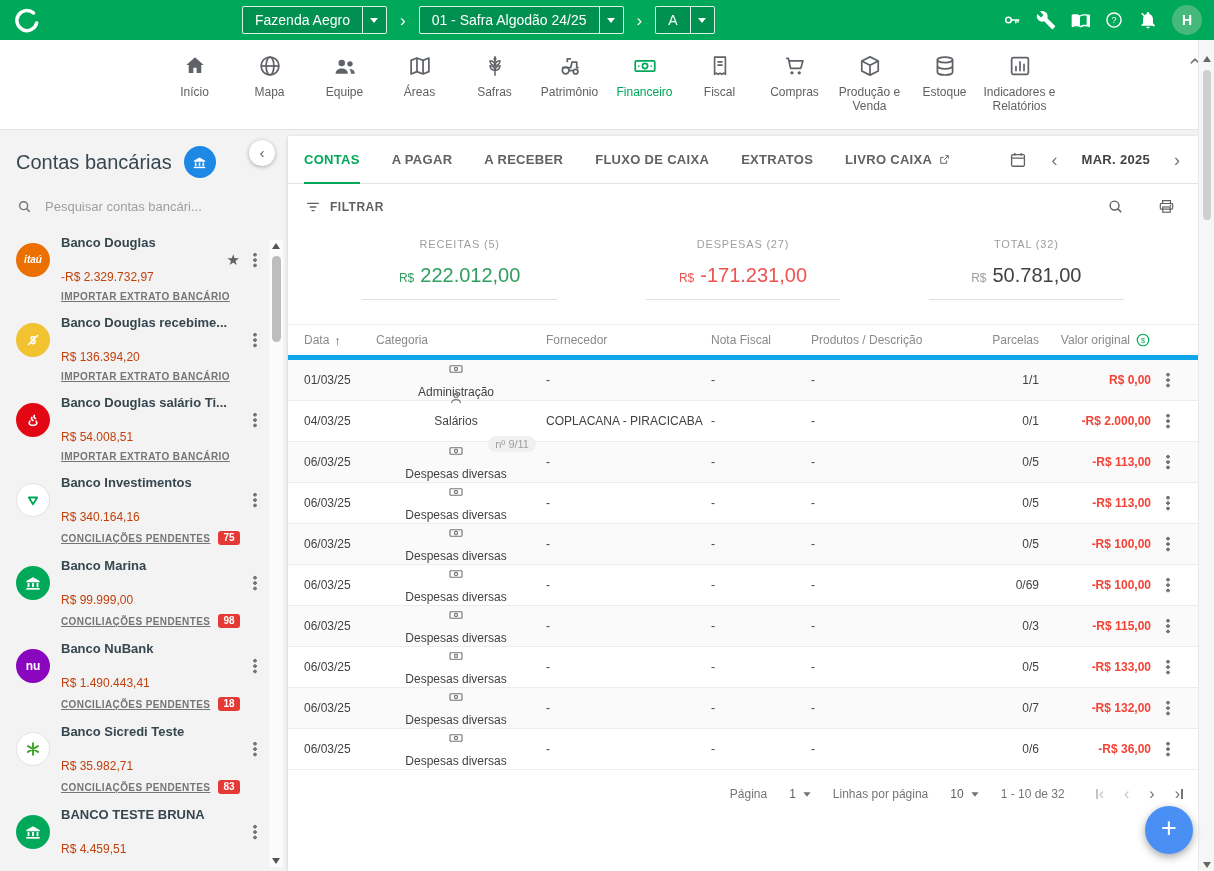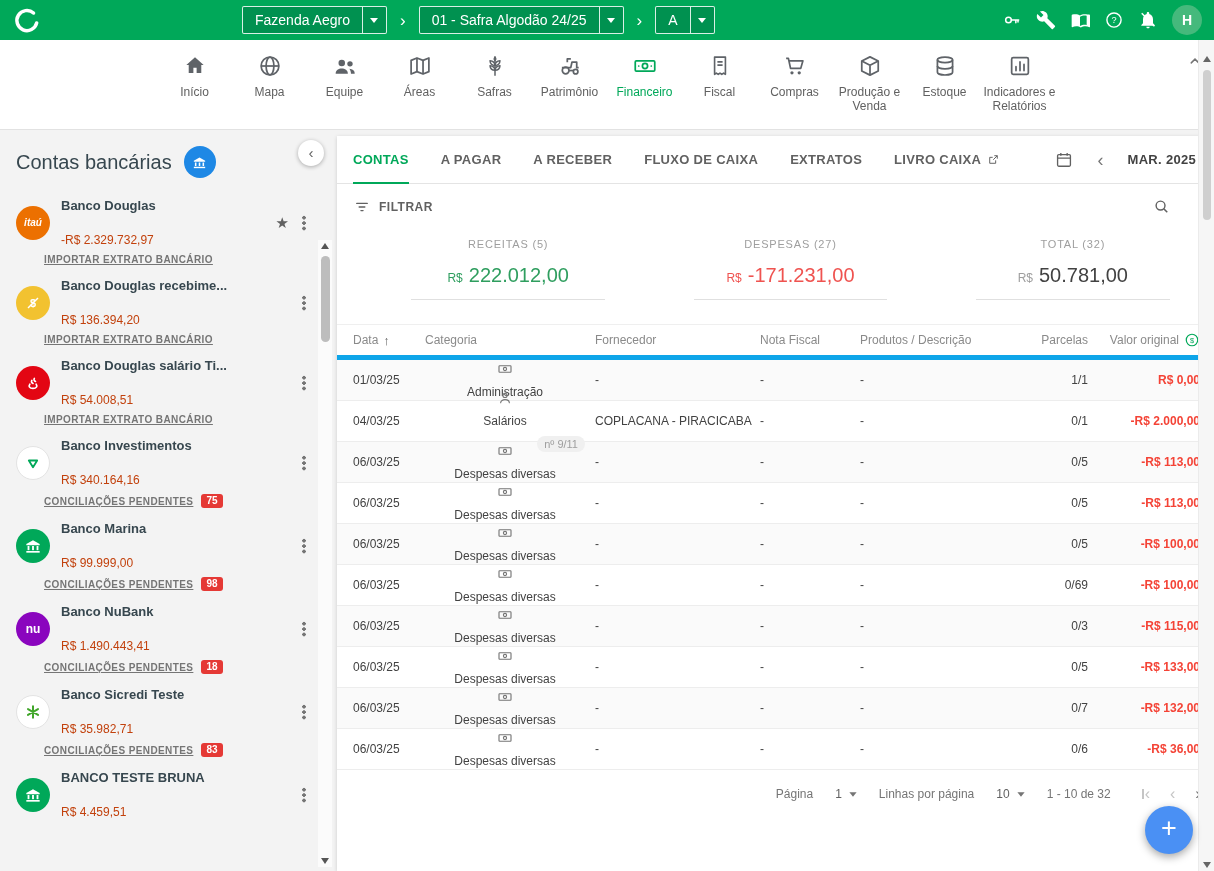--- a/index.html
+++ b/index.html
@@ -31,21 +31,21 @@
   .nav-label{display:block;font-size:12px;line-height:1.2;margin-top:6px;color:#616161;}
   .nav-item.active{color:#00a859;}
   .nav-item.active .nav-label{color:#00a859;}
   .nav-collapse{position:absolute;right:10px;top:12px;color:#757575;width:18px;height:18px;cursor:pointer;}
   .nav-collapse svg{width:18px;height:18px;}
 
   
   .content{display:flex;height:741px;position:relative;}
 
   
-  .sidebar{width:336px;flex:none;position:relative;}
+  .sidebar{width:287px;flex:none;position:relative;}
   .sb-head{display:flex;align-items:center;padding:16px 16px 0;gap:12px;}
   .sb-title{font-size:20px;font-weight:400;color:#37474f;white-space:nowrap;}
   .sb-title-icon{width:32px;height:32px;border-radius:50%;background:#1e88e5;display:flex;align-items:center;justify-content:center;flex:none;cursor:pointer;}
   .sb-title-icon svg{width:17px;height:17px;}
   .sb-collapse{position:absolute;top:10px;right:12px;width:26px;height:26px;border-radius:50%;background:#fff;box-shadow:0 1px 4px rgba(0,0,0,.3);color:#616161;font-size:15px;line-height:24px;text-align:center;z-index:6;}
   .sb-search{display:flex;align-items:center;gap:12px;margin:20px 16px 0;color:#757575;}
   .sb-search svg{width:17px;height:17px;flex:none;}
   .sb-search input{border:none;background:transparent;outline:none;font-size:13px;width:190px;color:#424242;}
   .sb-search input::placeholder{color:#9e9e9e;}
   .sb-list{margin-top:20px;padding:0 30px 0 16px;}
@@ -60,21 +60,21 @@
   .logo-invest{background:#fff;border:1px solid #e3e3e3;}
   .logo-bank-green{background:#00a859;}
   .logo-nubank{background:#8a05be;}
   .logo-nubank span{color:#fff;font-size:12px;font-weight:700;}
   .logo-sicredi{background:#fff;border:1px solid #e3e3e3;}
   .acct-info{min-width:0;flex:1;}
   .acct-name{font-size:13px;font-weight:700;color:#37474f;white-space:nowrap;overflow:hidden;}
   .acct-balance{font-size:12px;color:#c2410c;margin-top:20px;white-space:nowrap;}
   .acct-star{color:#616161;font-size:15px;margin-right:2px;cursor:pointer;}
   .kebab{width:4px;height:16px;flex:none;background-image:radial-gradient(circle,#757575 1.6px,transparent 1.8px);background-size:4px 5.4px;background-repeat:repeat-y;cursor:pointer;}
-  .acct-action{margin:7px 0 0 28px;display:flex;align-items:center;text-align:right;}
+  .acct-action{margin:7px 0 0 45px;display:flex;align-items:center;text-align:right;}
   .acct-link{font-size:10px;letter-spacing:.4px;color:#757575;text-decoration:underline;font-weight:700;cursor:pointer;white-space:nowrap;}
   .acct-badge{margin-left:8px;background:#e53935;color:#fff;font-size:10px;font-weight:700;padding:2px 5px;border-radius:3px;line-height:1;}
   .sb-scrollbar{position:absolute;right:4px;top:110px;bottom:4px;width:14px;display:flex;flex-direction:column;align-items:center;background:#fbfbfb;cursor:pointer;}
   .sb-scrollbar .thumb{width:9px;height:86px;border-radius:5px;background:#bdbdbd;margin-top:7px;}
   .tri-up{width:0;height:0;border-left:4px solid transparent;border-right:4px solid transparent;border-bottom:6px solid #555;margin-top:3px;}
   .tri-down{width:0;height:0;border-left:4px solid transparent;border-right:4px solid transparent;border-top:6px solid #555;margin:auto 0 3px;}
 
   
   .panel{flex:1;margin:6px 16px 0 1px;background:#fff;box-shadow:0 1px 4px rgba(0,0,0,.16);display:flex;flex-direction:column;}
   .tabs-row{display:flex;align-items:stretch;height:48px;padding:0 18px 0 16px;border-bottom:1px solid #e4e4e4;}
@@ -341,20 +341,27 @@
         <svg viewBox="0 0 24 24" fill="#fff">
             <path d="M4 9.5L12 5l8 4.5V11H4z"></path>
             <rect x="5.5" y="12" width="2.2" height="5"></rect>
             <rect x="10.9" y="12" width="2.2" height="5"></rect>
             <rect x="16.3" y="12" width="2.2" height="5"></rect>
             <rect x="4" y="18" width="16" height="2"></rect>
           </svg>
       </span>
     </div>
     <button class="sb-collapse">‹</button>
+    <div class="sb-search">
+      <svg viewBox="0 0 24 24" fill="none" stroke="currentColor" stroke-width="2">
+          <circle cx="10.8" cy="10.8" r="5.6"></circle>
+          <path d="M15 15l4.3 4.3"></path>
+        </svg>
+      <input placeholder="Pesquisar contas bancári..." style="">
+    </div>
     <div class="sb-list">
         <div class="acct">
       <div class="acct-row">
         <span class="acct-logo logo-itau">
               <span>itaú</span>
             </span>
         <div class="acct-info">
           <div class="acct-name">Banco Douglas</div>
           <div class="acct-balance">-R$ 2.329.732,97</div>
         </div>

